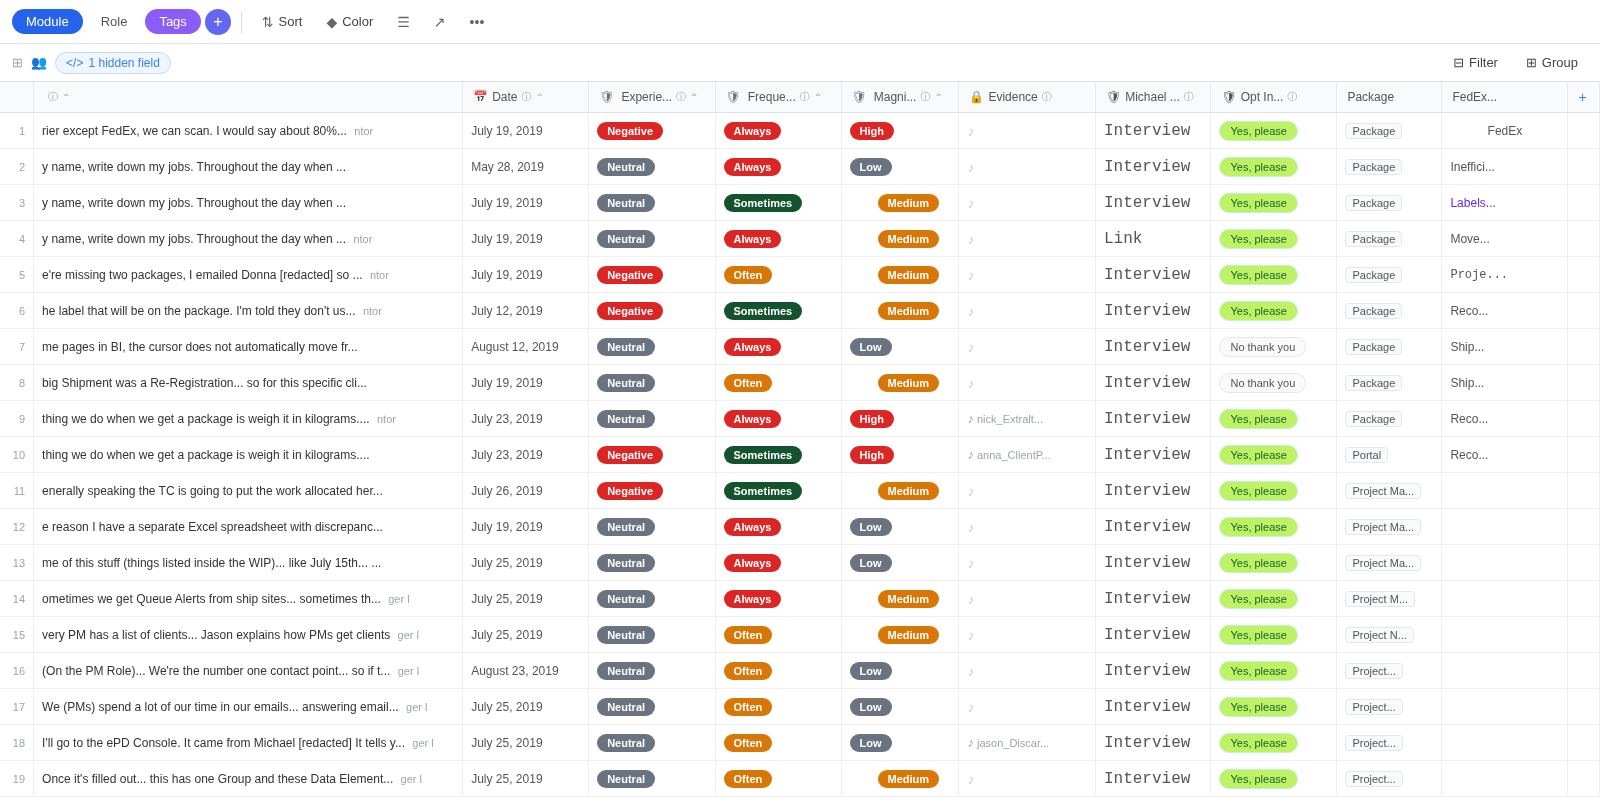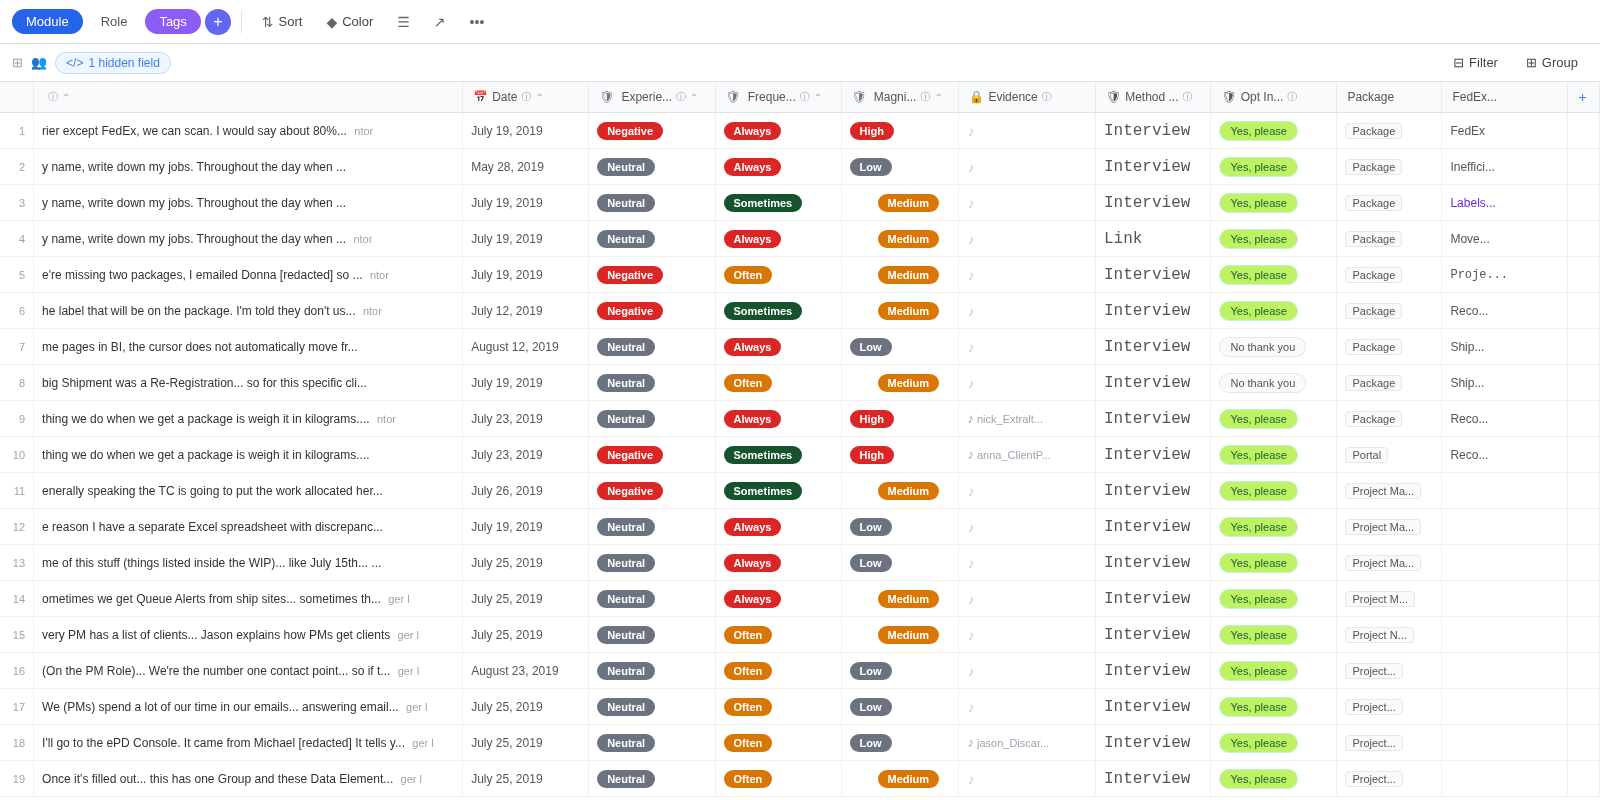--- a/index.html
+++ b/index.html
@@ -354,21 +354,21 @@
           <th style="width:130px;">
             <div class="col-header-inner">
               <span>🔒</span>
               <span>Evidence</span>
               <span class="info-icon">ⓘ</span>
             </div>
           </th>
           <th style="width:110px;">
             <div class="col-header-inner">
               <span>🛡</span>
-              <span>Method ...</span>
+              <span>Michael ...</span>
               <span class="info-icon">ⓘ</span>
             </div>
           </th>
           <th style="width:120px;">
             <div class="col-header-inner">
               <span>🛡</span>
               <span>Opt In...</span>
               <span class="info-icon">ⓘ</span>
             </div>
           </th>
@@ -407,21 +407,21 @@
       <td style="color:#9ca3af;font-size:11px;"><span class="music-icon">♪</span></td>
       <td>
         <span class="method-badge">Interview</span>
       </td>
       <td>
         <span class="opt-badge opt-yes">Yes, please</span>
       </td>
       <td>
         <span class="pkg-badge">Package</span>
       </td>
-      <td style="color:#555;font-size:12px;">FedEx</td>
+      <td style="color:#555;font-size:12px;text-align:center;">FedEx</td>
       <td></td>
     </tr>
           <tr>
       <td class="row-number">2</td>
       <td>
         <span class="col-text">y name, write down my jobs. Throughout the day when ...</span>
         
       </td>
       <td class="col-date">May 28, 2019</td>
       <td>

